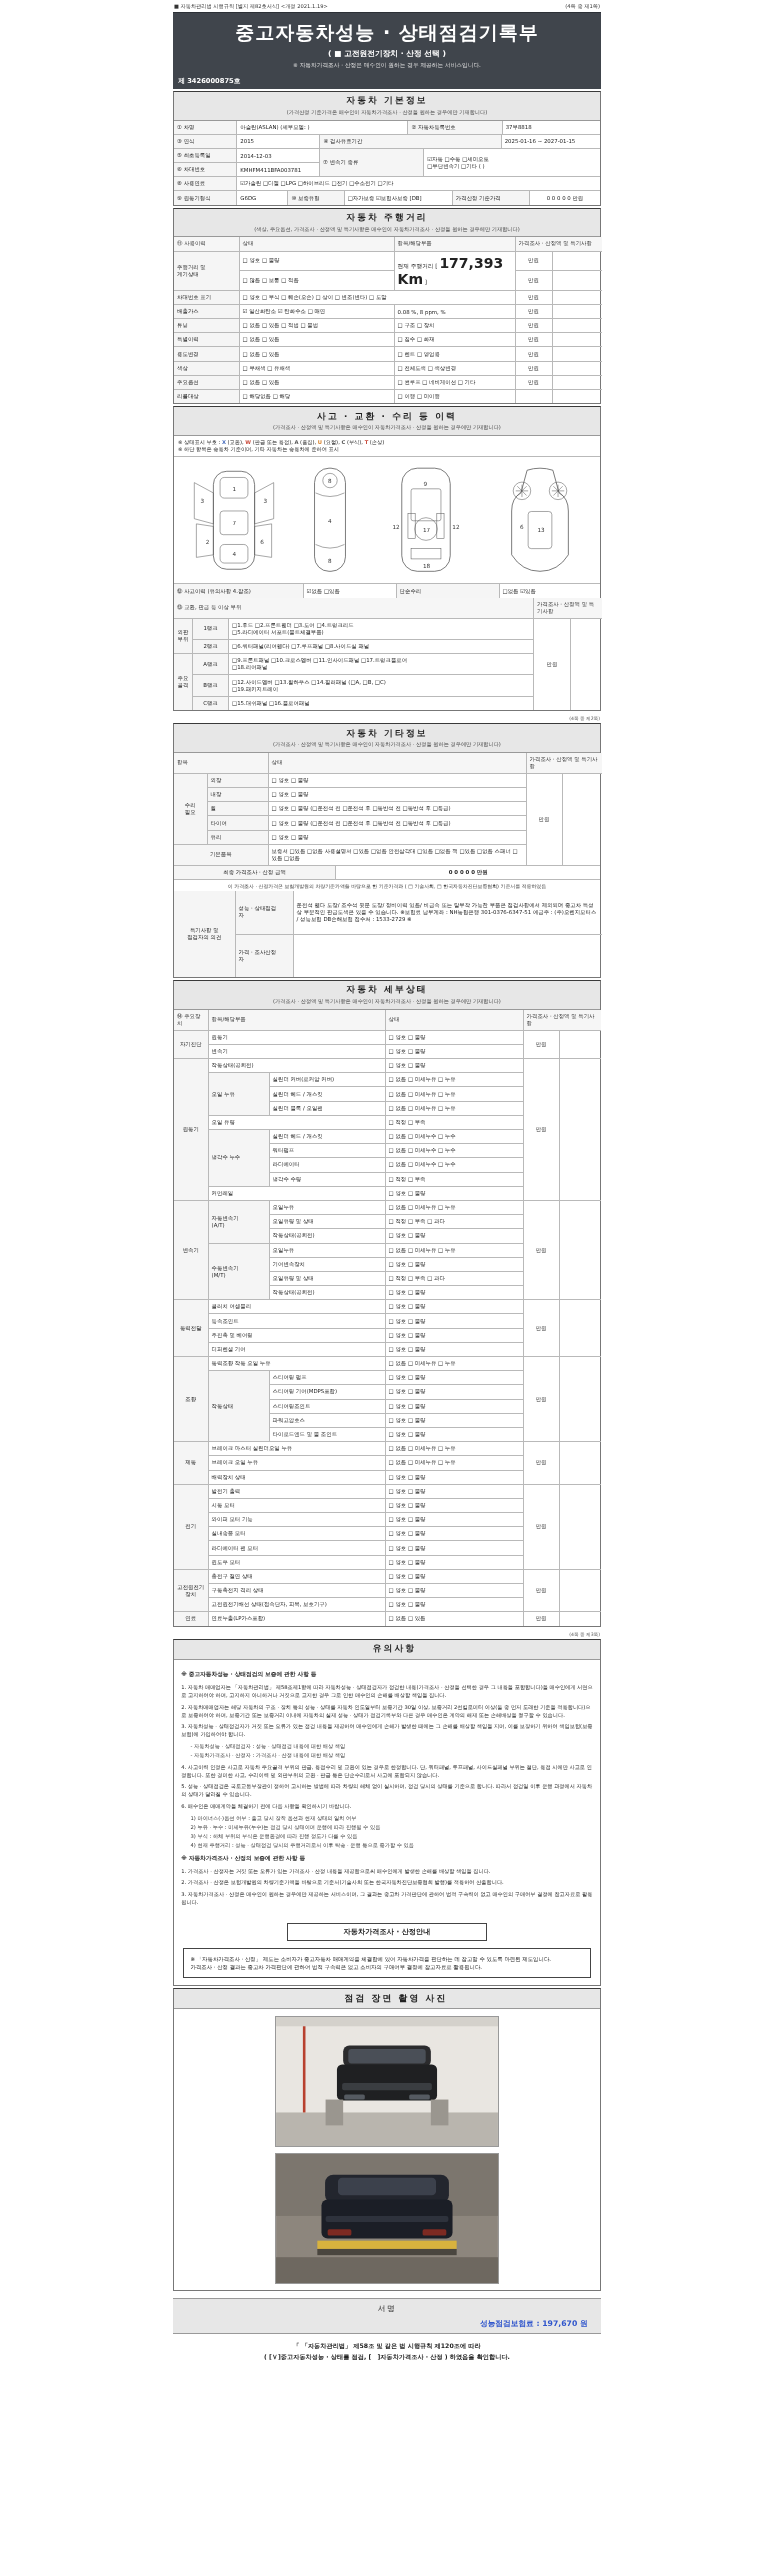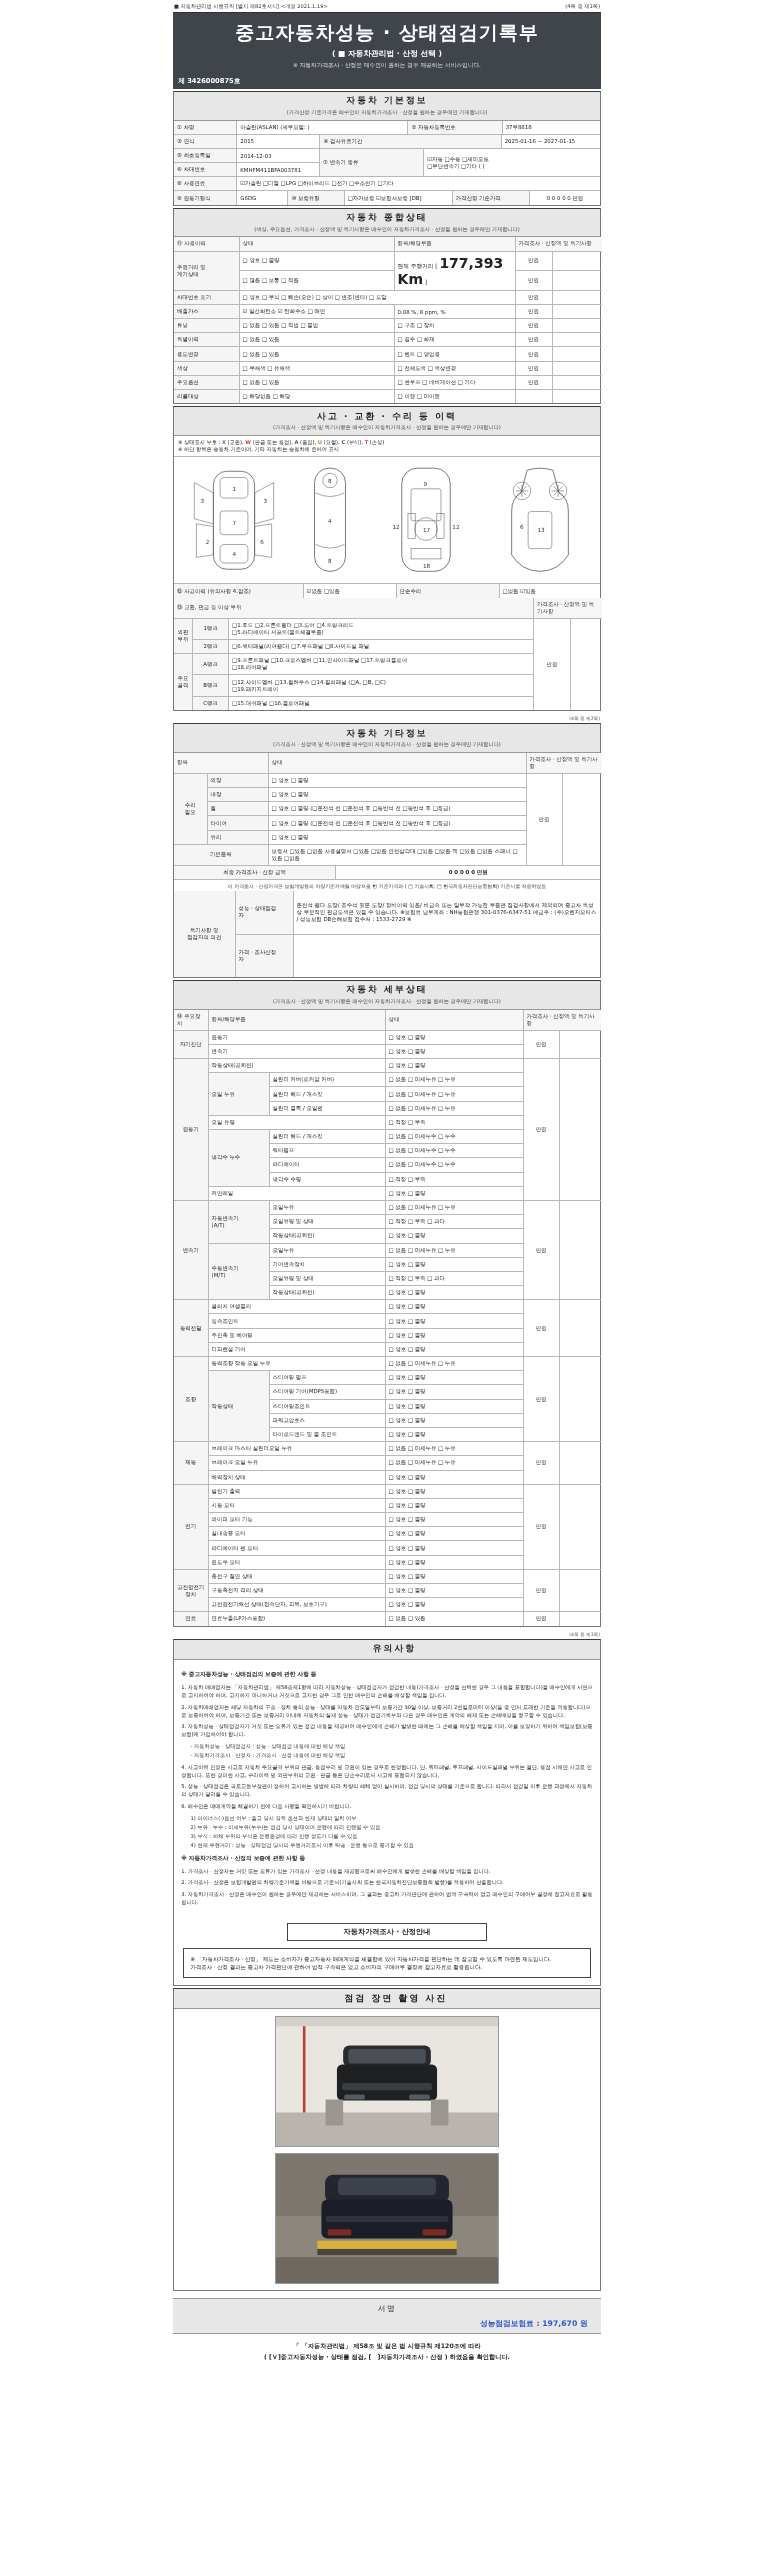--- a/index.html
+++ b/index.html
@@ -64,21 +64,21 @@
 
 <div class="doc">
 
   <div class="topnote">
     <span>■ 자동차관리법 시행규칙 [별지 제82호서식] &lt;개정 2021.1.19&gt;</span>
     <span>(4쪽 중 제1쪽)</span>
   </div>
 
   <div class="masthead" style="background: rgb(64, 69, 76);">
     <div class="m-title">중고자동차성능 · 상태점검기록부</div>
-    <div class="m-sub">( ■ 자동차관리법 · 산정 선택 )</div>
+    <div class="m-sub">( ■ 고전원전기장치 · 산정 선택 )</div>
     <div class="m-note">※ 자동차가격조사 · 산정은 매수인이 원하는 경우 제공하는 서비스입니다.</div>
     <div class="m-docno">제 3426000875호</div>
   </div>
 
   <div class="sect">
     <div class="band" style="background: rgb(231, 231, 231);">
       <div class="band-title">자동차 기본정보</div>
       <div class="band-sub">(가격산정 기준가격은 매수인이 자동차가격조사 · 산정을 원하는 경우에만 기재합니다)</div>
     </div>
     <div>
@@ -119,21 +119,21 @@
         <div class="bi-cell bi-label" style="width:49px">⑩ 보증유형</div>
         <div class="bi-cell" style="width:101px">□자가보증   ☑보험사보증 [DB]</div>
         <div class="bi-cell bi-label" style="width:70px">가격산정 기준가격</div>
         <div class="bi-cell" style="flex:1;justify-content:center">0 0 0 0 0 만원</div>
       </div>
     </div>
   </div>
 
   <div class="sect">
     <div class="band" style="background: rgb(231, 231, 231);">
-      <div class="band-title">자동차 종합상태</div>
+      <div class="band-title">자동차 주행거리</div>
       <div class="band-sub">(색상, 주요옵션, 가격조사 · 산정액 및 특기사항은 매수인이 자동차가격조사 · 산정을 원하는 경우에만 기재합니다)</div>
     </div>
     <table id="overall-table">
       <colgroup>
           <col style="width:65px">
           <col style="width:155px">
           <col style="width:121px">
           <col style="width:37px">
           <col style="width:50px">
         </colgroup>

